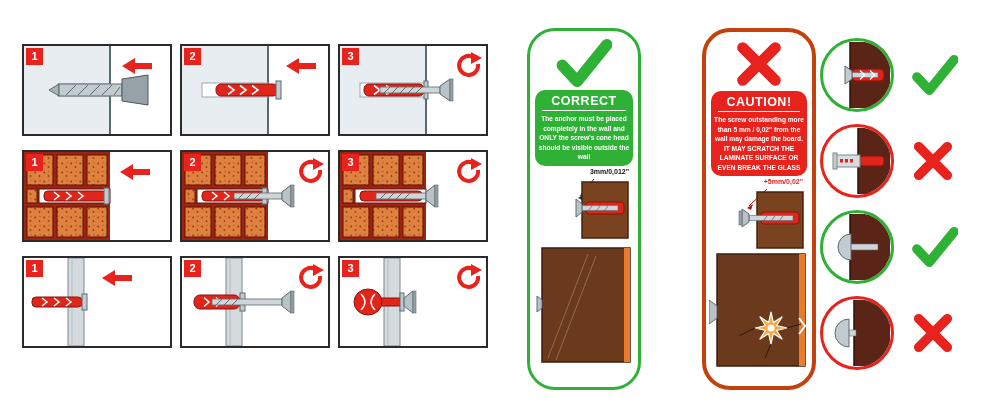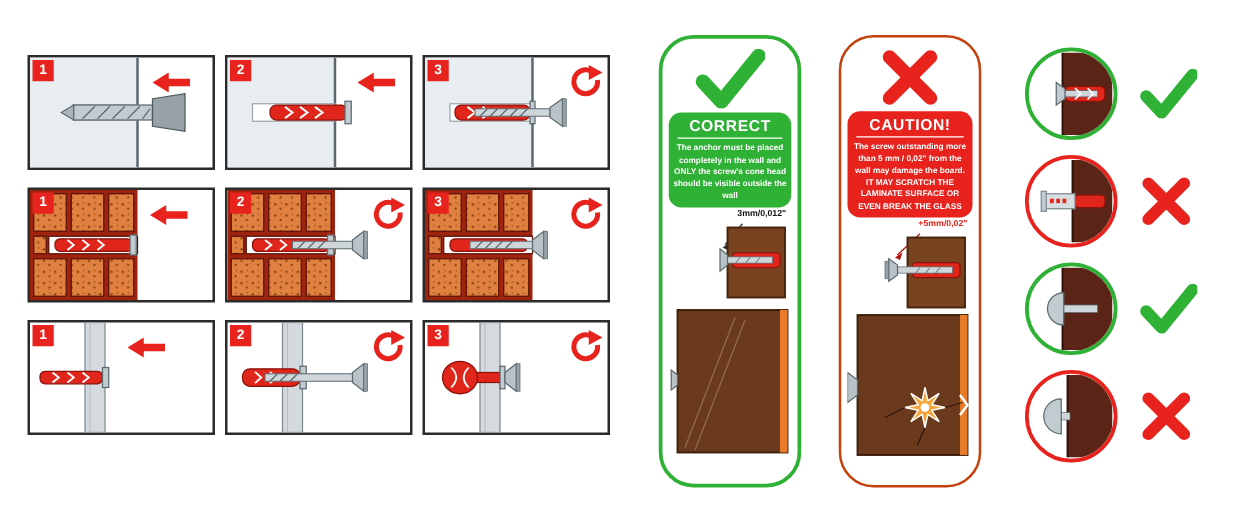--- a/index.html
+++ b/index.html
@@ -14,21 +14,21 @@
   .panel svg{display:block;width:100%;height:100%;}
   .badge{position:absolute;top:2px;left:2px;width:17px;height:17px;background:#e8221c;
          color:#fff;font-size:11px;font-weight:bold;display:flex;align-items:center;
          justify-content:center;line-height:1;}
 
   
   .banner{position:absolute;top:28px;width:114px;height:362px;background:#fff;
           border-radius:28px;box-sizing:border-box;display:flex;flex-direction:column;
           align-items:center;padding:6px 5px;}
   #banner-correct{left:527px;border:3px solid #2eb135;}
-  #banner-caution{left:671px;border:2px solid #c2410c;}
+  #banner-caution{left:702px;border:4px solid #c2410c;}
   .banner-mark{margin:2px 0 3px 0;}
   .banner-block{width:100%;border-radius:10px;color:#fff;text-align:center;
                 padding:4px 3px;box-sizing:border-box;}
   #banner-correct .banner-block{background:#2eb135;}
   #banner-caution .banner-block{background:#e8221c;}
   .banner-title{font-size:12.5px;font-weight:bold;letter-spacing:.5px;
                 border-bottom:1.5px solid #fff;padding-bottom:2px;margin:0 4px 3px 4px;}
   .banner-text{font-size:6.6px;font-weight:600;line-height:1.45;}
   .diagram-wrap{position:relative;flex:1;width:100%;margin-top:2px;}
   .measure-label{position:absolute;top:0;right:4px;font-size:7px;font-weight:bold;}

